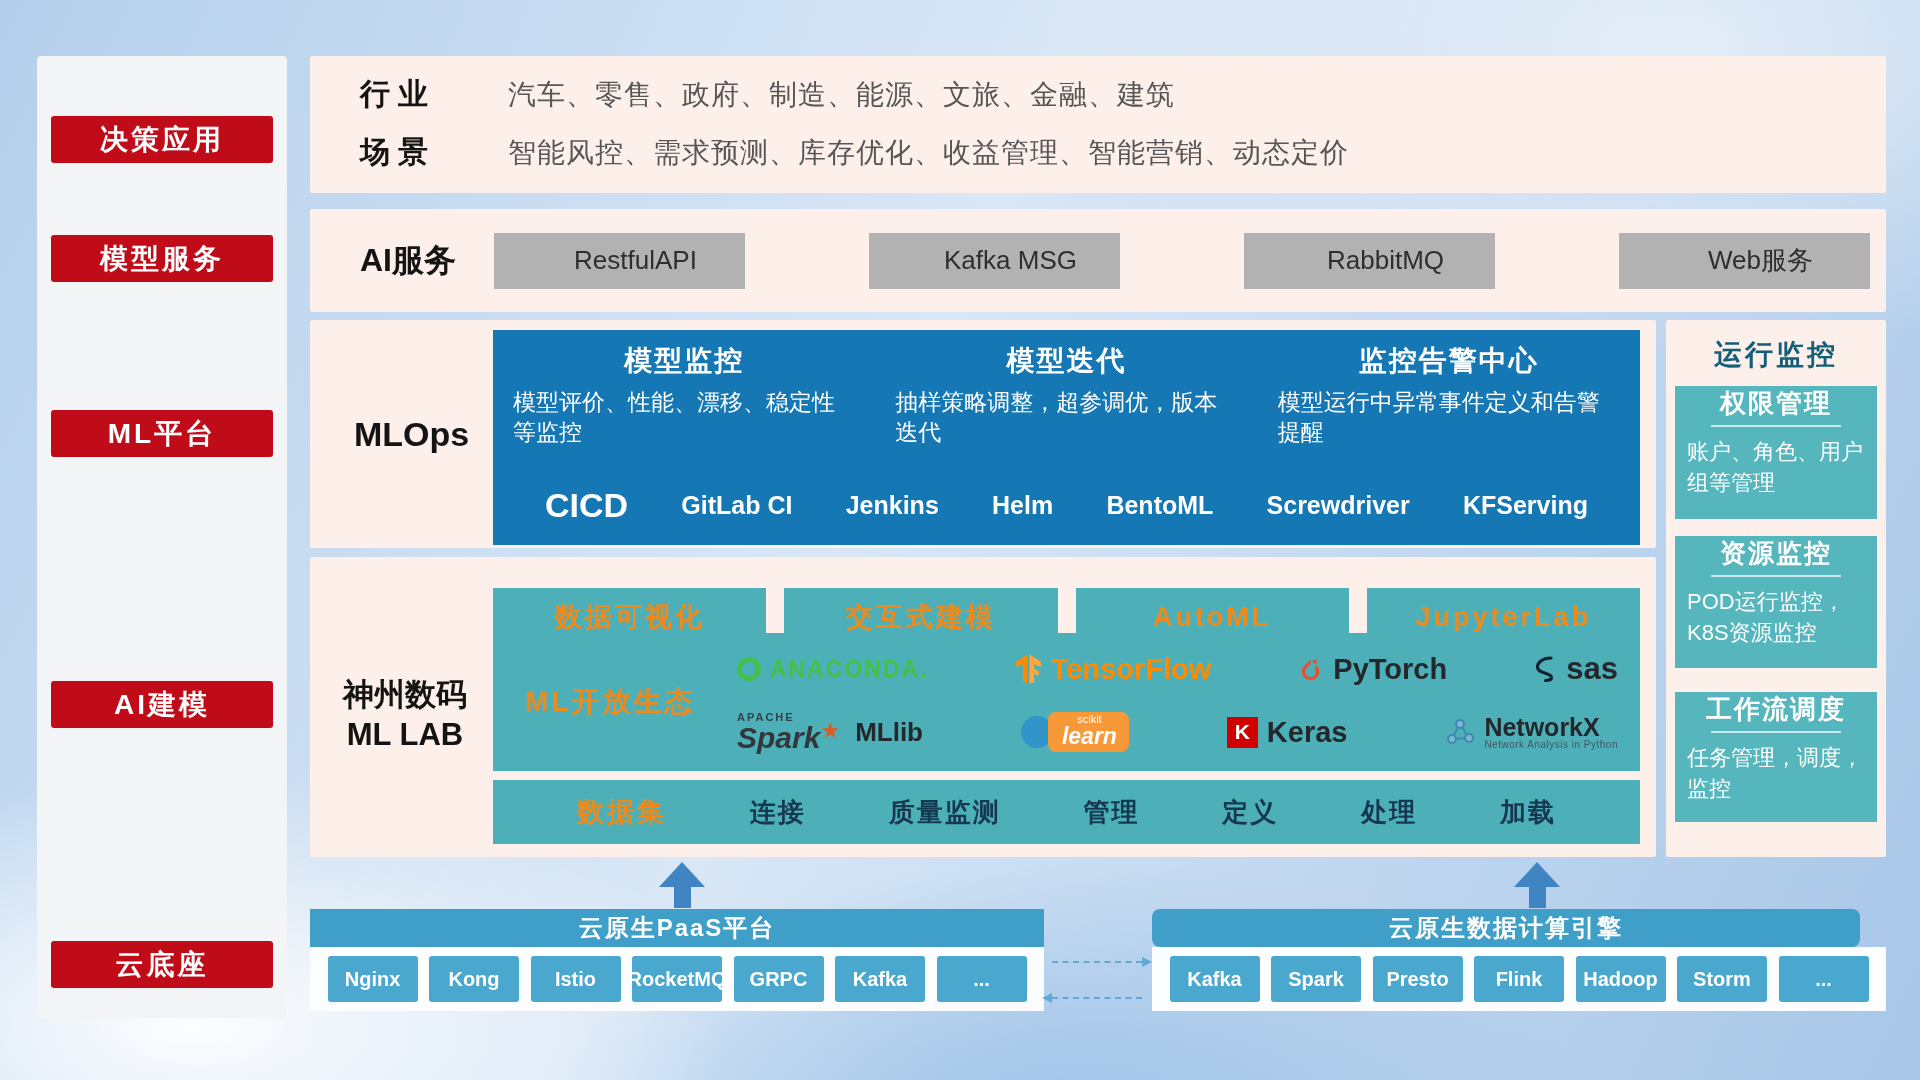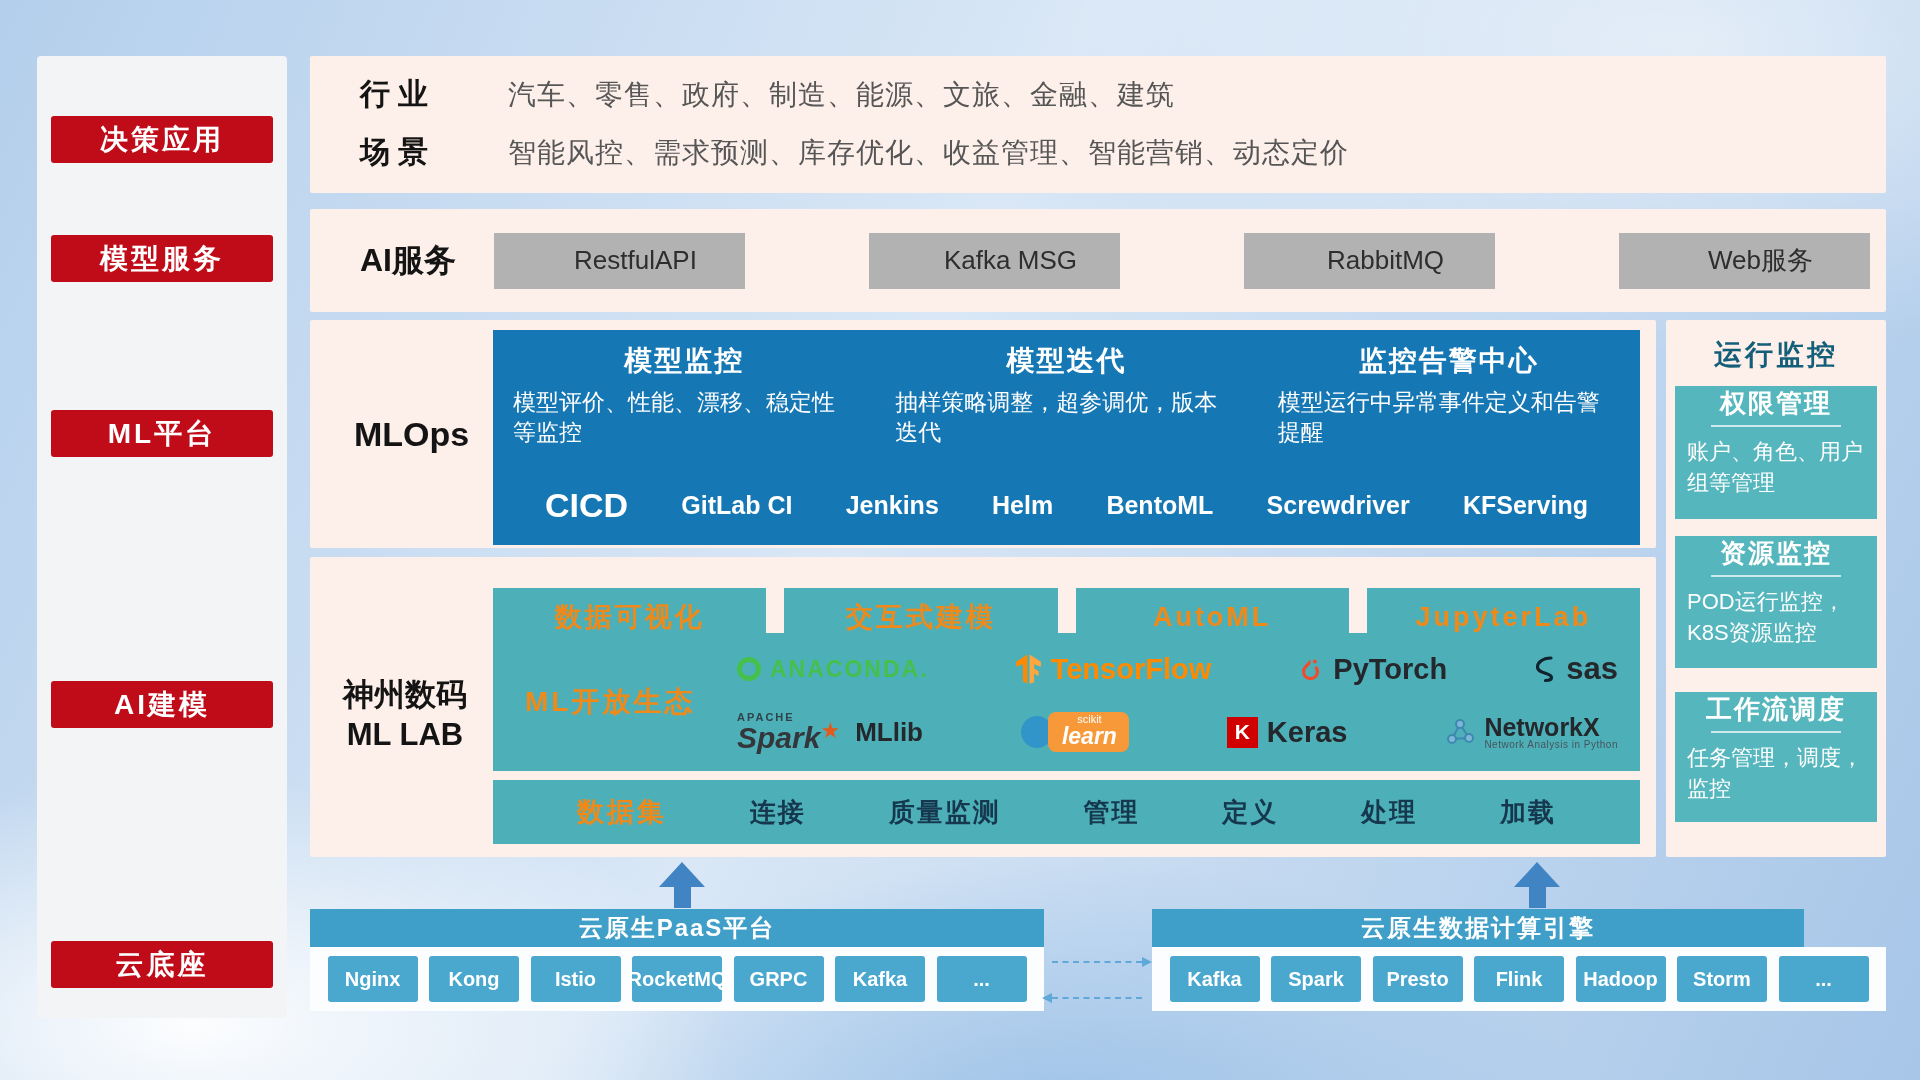--- a/index.html
+++ b/index.html
@@ -84,21 +84,21 @@
   .ds-label{font-size:27px;font-weight:bold;color:#ef8a1a;letter-spacing:3px;}
   .ds-item{font-size:26px;color:#16384f;font-weight:600;letter-spacing:2px;}
   
   .up-arrow{position:absolute;top:862px;width:46px;height:46px;}
   .up-arrow.a1{left:659px;} .up-arrow.a2{left:1514px;}
   .arrow-head{width:0;height:0;border-left:23px solid transparent;border-right:23px solid transparent;border-bottom:25px solid #4184c4;margin:0 auto;}
   .arrow-stem{width:17px;height:21px;background:#4184c4;margin:0 auto;}
   .cloud-header{position:absolute;top:909px;height:38px;background:#3f9fc8;color:#fff;font-size:24px;font-weight:bold;
     display:flex;align-items:center;justify-content:center;letter-spacing:2px;}
   .cloud-header.paas{left:310px;width:734px;}
-  .cloud-header.engine{left:1152px;width:652px;}
+  .cloud-header.engine{left:1152px;width:708px;border-radius:8px;}
   .cloud-strip{position:absolute;top:947px;height:64px;background:#fbfdfe;display:flex;align-items:center;justify-content:space-evenly;padding:0 6px;}
   .cloud-strip.paas{left:310px;width:734px;}
   .cloud-strip.engine{left:1152px;width:734px;}
   .cloud-btn{width:90px;height:46px;background:#4aa8cf;color:#fff;font-size:20px;font-weight:bold;border-radius:3px;
     display:flex;align-items:center;justify-content:center;text-align:center;line-height:1.05;padding:2px;}
   .dash-arrow{position:absolute;height:0;border-top:2px dashed #5fa8d8;}
   .dash-arrow.right{left:1052px;top:961px;width:90px;}
   .dash-arrow.right::after{content:"";position:absolute;right:-10px;top:-6px;border-left:10px solid #5fa8d8;border-top:5px solid transparent;border-bottom:5px solid transparent;}
   .dash-arrow.left{left:1052px;top:997px;width:90px;}
   .dash-arrow.left::before{content:"";position:absolute;left:-10px;top:-6px;border-right:10px solid #5fa8d8;border-top:5px solid transparent;border-bottom:5px solid transparent;}

